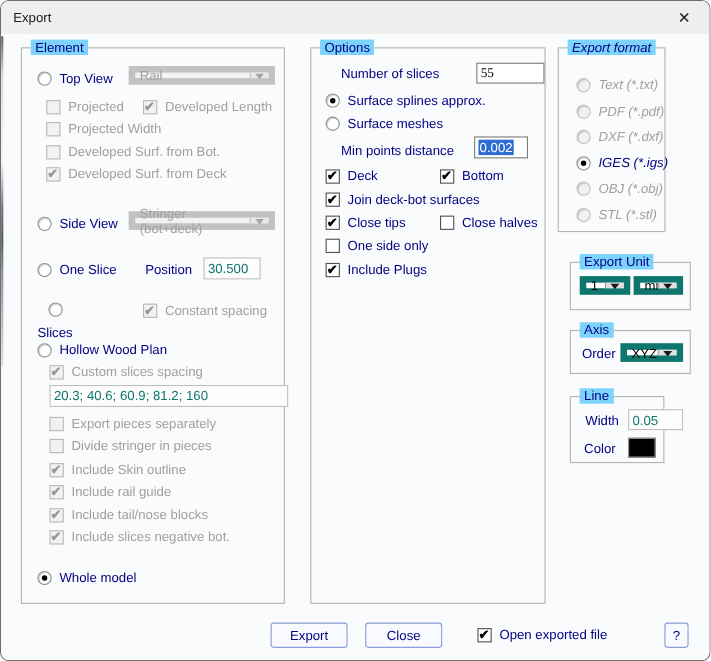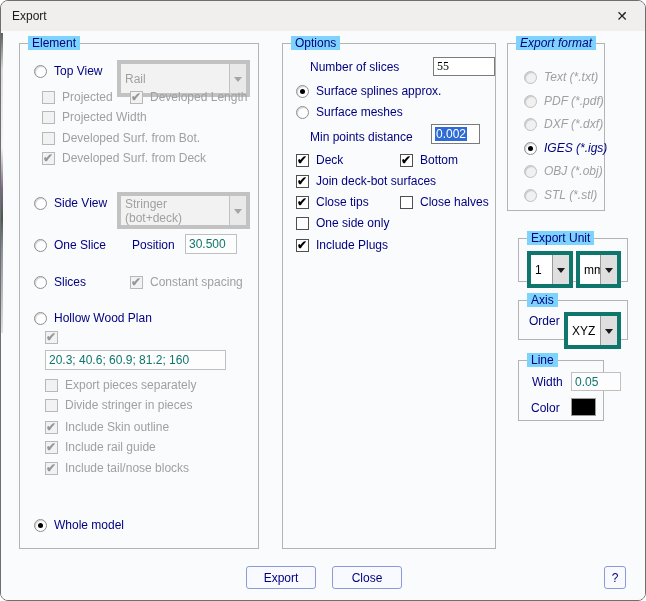--- a/index.html
+++ b/index.html
@@ -34,22 +34,22 @@
   .cb.on::after { content:"\2714"; position:absolute; left:0; top:-2px; font-size:12px;
                   font-weight:bold; color:#000; }
   .cb.dis.on::after { color:#979797; }
 
   .rd { width:13px; height:13px; border:1px solid #8f8f8f; border-radius:50%; background:#fff;
         position:relative; flex:none; box-shadow:inset 1px 1px 1px rgba(0,0,0,.18); }
   .rd.dis { background:#f1f1f1; border-color:#c0c0c0; }
   .rd.on::after { content:""; position:absolute; width:5px; height:5px; left:3px; top:3px;
                   border-radius:50%; background:#000; }
 
-  .combo { position:absolute; display:flex; align-items:center; height:37px;
-           border:4px solid #0f766e; background:#fff; color:#000; }
+  .combo { position:absolute; display:flex; align-items:center; height:17px;
+           border:6px solid #0f766e; background:#fff; color:#000; }
   .combo .ctext { flex:1; padding:0 4px; overflow:hidden; }
   .combo .cbtn { width:17px; align-self:stretch; background:#dfdfdf; border-left:1px solid #999;
                  display:flex; align-items:center; justify-content:center; }
   .combo .cbtn::after { content:""; width:0; height:0; border:4px solid transparent;
                         border-top:5px solid #1a1a1a; margin-top:5px; }
   .combo.dis { background:#f2f2f2; color:#a0a0a0; border-color:#c2c2c2; }
   .combo.dis .cbtn { background:#e9e9e9; border-left-color:#c2c2c2; }
   .combo.dis .cbtn::after { border-top-color:#a5a5a5; }
 
   .tinput { position:absolute; border:1px solid #7b7b7b; background:#fff; color:#000;
@@ -118,37 +118,38 @@
 
       <div class="row" style="left:14px; top:194px;">
         <span class="rd"></span>
         <span class="lbl">One Slice</span>
       </div>
       <span class="txtlbl lbl" style="left:112px; top:194px;">Position</span>
       <div class="tinput dis" style="left:165px; top:190px; width:52px; height:20px;">
         <span>30.500</span>
       </div>
 
-      <div class="row" style="left:14px; top:231px;">
+      <div class="row" style="left:14px; top:231px;flex-direction:column;">
         <span class="rd"></span>
         <span class="lbl">Slices</span>
       </div>
       <div class="row" style="left:110px; top:231px;">
         <span class="cb dis on"></span>
         <span class="dim">Constant spacing</span>
       </div>
 
       <div class="row" style="left:14px; top:267px;">
         <span class="rd"></span>
         <span class="lbl">Hollow Wood Plan</span>
       </div>
       <div class="row" style="left:25px; top:287px;">
         <span class="cb dis on"></span>
-      </div>
-      <div class="tinput dis" style="left:25px; top:306px; width:181px; height:20px;align-items:center;">
+        <span class="dim">Custom slices spacing</span>
+      </div>
+      <div class="tinput dis" style="left:25px; top:306px; width:217px; height:20px;align-items:center;">
         <span>20.3; 40.6; 60.9; 81.2; 160</span>
       </div>
 
       <div class="row" style="left:25px; top:334px;">
         <span class="cb dis"></span>
         <span class="dim">Export pieces separately</span>
       </div>
       <div class="row" style="left:25px; top:354px;">
         <span class="cb dis"></span>
         <span class="dim">Divide stringer in pieces</span>
@@ -157,20 +158,24 @@
         <span class="cb dis on"></span>
         <span class="dim">Include Skin outline</span>
       </div>
       <div class="row" style="left:25px; top:396px;">
         <span class="cb dis on"></span>
         <span class="dim">Include rail guide</span>
       </div>
       <div class="row" style="left:25px; top:417px;">
         <span class="cb dis on"></span>
         <span class="dim">Include tail/nose blocks</span>
+      </div>
+      <div class="row" style="left:25px; top:437px;">
+        <span class="cb dis on"></span>
+        <span class="dim">Include slices negative bot.</span>
       </div>
 
       <div class="row" style="left:14px; top:474px;">
         <span class="rd on"></span>
         <span class="lbl">Whole model</span>
       </div>
     </div>
 
     <div class="group" style="left:281px; top:12px; width:214px; height:506px;">
       <span class="gtitle">Options</span>
@@ -282,17 +287,21 @@
       <span class="txtlbl lbl" style="left:12px; top:40px;">Color</span>
       <div class="swatch" style="left: 52px; top: 37px; width: 25px; height: 18px; background-color: rgb(0, 0, 0);"></div>
     </div>
 
     <div class="pushbtn" style="left:245px; top:535px; width:70px; height:23px;">
       <span>Export</span>
     </div>
     <div class="pushbtn" style="left:331px; top:535px; width:70px; height:23px;">
       <span>Close</span>
     </div>
+    <div class="row" style="left:433px; top:539px;">
+      <span class="cb on"></span>
+      <span class="lbl">Open exported file</span>
+    </div>
     <div class="pushbtn" style="left:603px; top:535px; width:22px; height:23px;">
       <span>?</span>
     </div>
   </div>
 </div>
 
 </body></html>

